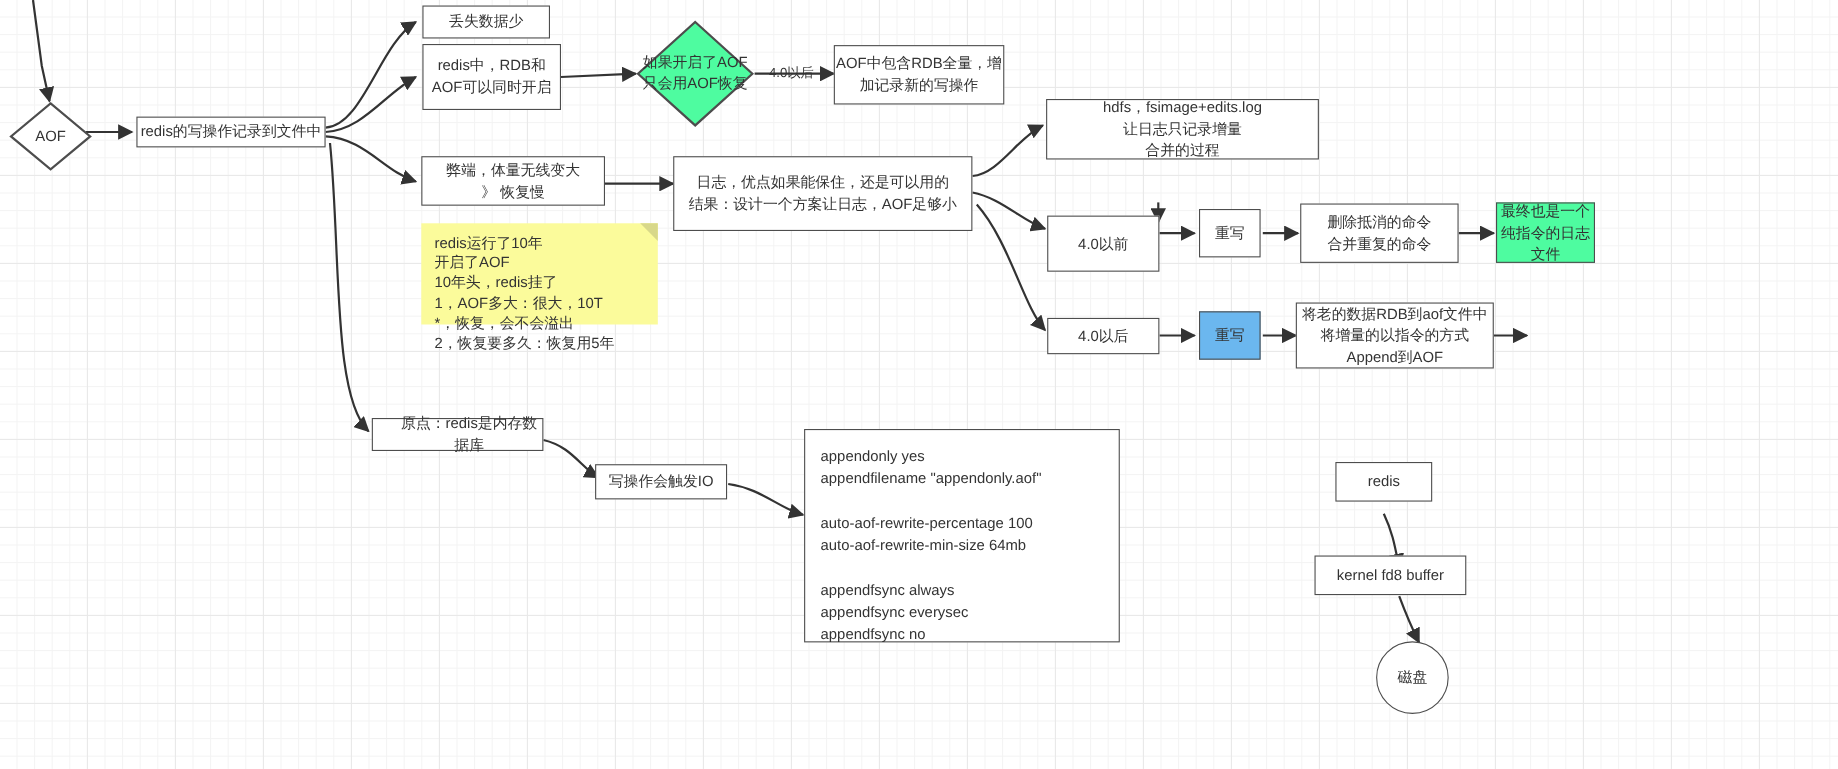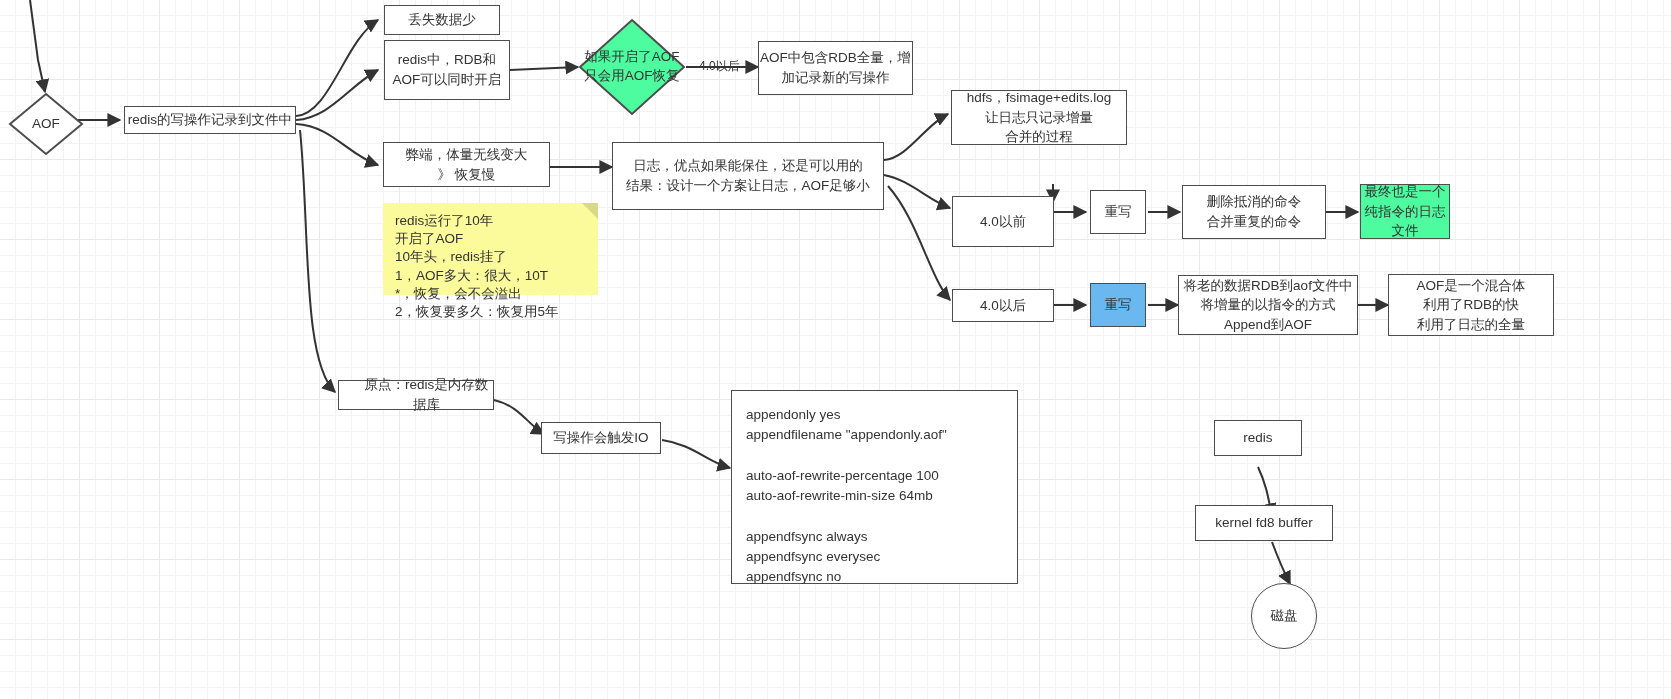--- a/index.html
+++ b/index.html
@@ -211,21 +211,21 @@
   </div>
 
   <div class="edge-label" style="left:699px; top:58px;">4.0以后</div>
 
   <div class="node box" style="left:758px; top:41px; width:155px; height:54px;">AOF中包含RDB全量，增
 加记录新的写操作</div>
 
   <div class="node box" style="left:612px; top:142px; width:272px; height:68px;">日志，优点如果能保住，还是可以用的
 结果：设计一个方案让日志，AOF足够小</div>
 
-  <div class="node box" style="left:951px; top:90px; width:176px; height:55px;">hdfs，fsimage+edits.log
+  <div class="node box" style="left:951px; top:90px; width:248px; height:55px;">hdfs，fsimage+edits.log
 让日志只记录增量
 合并的过程</div>
 
   <div class="node box" style="left:952px; top:196px; width:102px; height:51px;">4.0以前</div>
 
   <div class="node box" style="left:1090px; top:190px; width:56px; height:44px;">重写</div>
 
   <div class="node box" style="left:1182px; top:185px; width:144px; height:54px;">删除抵消的命令
 合并重复的命令</div>
 
@@ -234,23 +234,20 @@
 文件</div>
 
   <div class="node box" style="left:952px; top:289px; width:102px; height:33px;">4.0以后</div>
 
   <div class="node box-blue" style="left:1090px; top:283px; width:56px; height:44px;">重写</div>
 
   <div class="node box" style="left:1178px; top:275px; width:180px; height:60px;">将老的数据RDB到aof文件中
 将增量的以指令的方式
 Append到AOF</div>
 
-  <div class="node box" style="left:1388px; top:274px; width:166px; height:62px;">AOF是一个混合体
-利用了RDB的快
-利用了日志的全量</div>
 
   <div class="node note" style="left:383px; top:203px; width:215px; height:92px;">redis运行了10年
 开启了AOF
 10年头，redis挂了
 1，AOF多大：很大，10T
 *，恢复，会不会溢出
 2，恢复要多久：恢复用5年</div>
 
   <div class="node box" style="left:338px; top:380px; width:156px; height:30px;padding-left:21px;">原点：redis是内存数据库</div>
 

